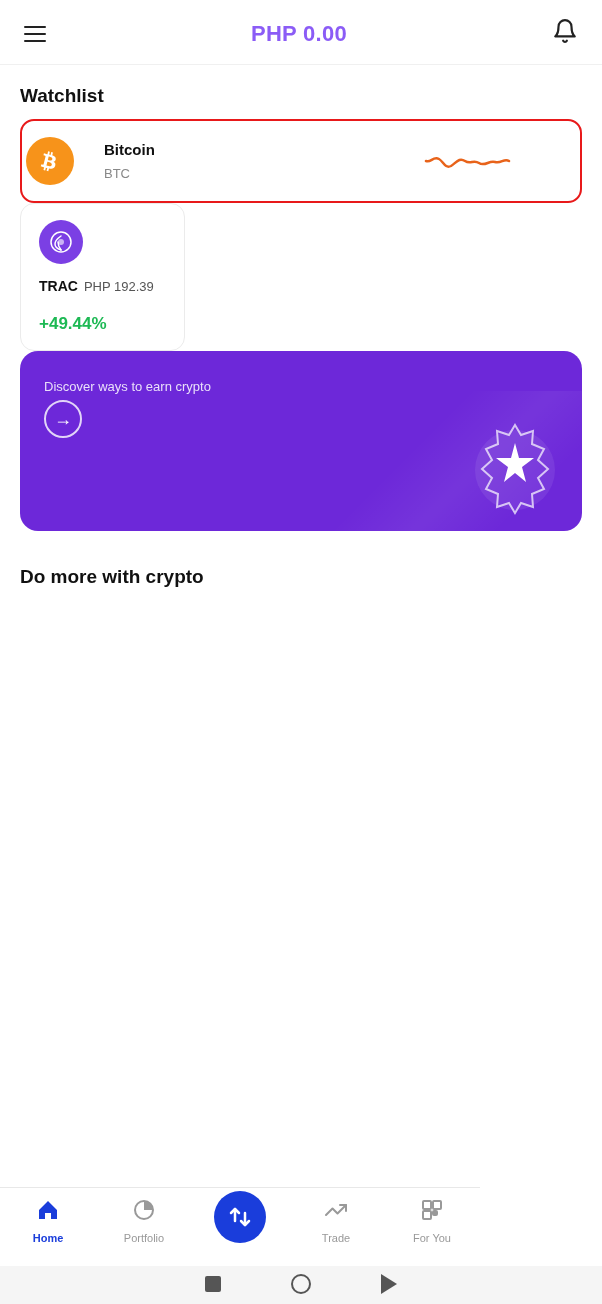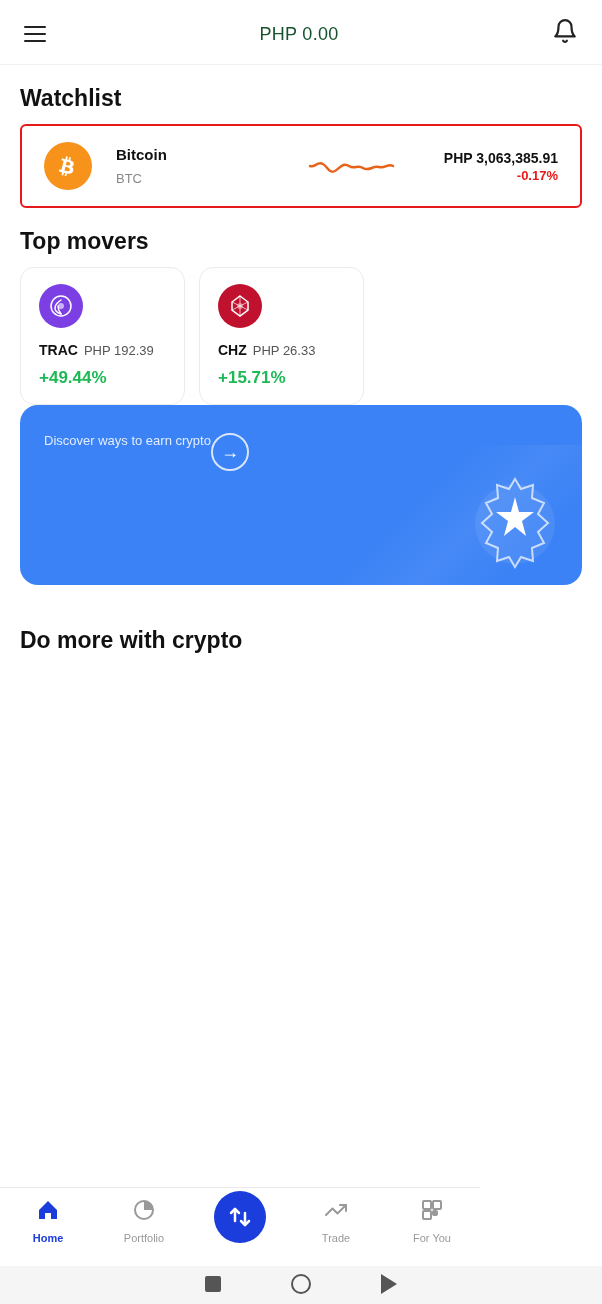--- a/index.html
+++ b/index.html
@@ -32,58 +32,58 @@
     }
     .header-menu-icon span {
       display: block;
       width: 22px;
       height: 2px;
       background: #222;
       border-radius: 2px;
     }
 
     .header-title {
-      font-size: 18px;
-      font-weight: 400;
-      color: #14532d;
+      font-size: 22px;
+      font-weight: 700;
+      color: #8b5cf6;
       letter-spacing: 0.3px;
     }
 
     .header-bell {
       font-size: 22px;
       color: #222;
       cursor: pointer;
     }
 
     
     .content {
       padding: 0 0 90px 0;
       overflow-y: auto;
     }
 
     
     .section-title {
-      font-size: 23px;
+      font-size: 19px;
       font-weight: 700;
       color: #111;
       padding: 20px 20px 12px;
     }
 
     
     .watchlist-section {
       padding: 0 20px;
     }
 
     .watchlist-card {
       border: 2.5px solid #e8191a;
-      border-radius: 6px;
-      padding: 16px 22px;
-      display: flex;
-      align-items: center;
-      gap: 24px;
+      border-radius: 14px;
+      padding: 16px 4px;
+      display: flex;
+      align-items: center;
+      gap: 30px;
       background: #fff;
     }
 
     .bitcoin-icon {
       width: 48px;
       height: 48px;
       background: #f7931a;
       border-radius: 50%;
       display: flex;
       align-items: center;
@@ -164,21 +164,21 @@
       display: flex;
       align-items: center;
       justify-content: center;
       margin-bottom: 14px;
     }
 
     .mover-row {
       display: flex;
       align-items: center;
       gap: 6px;
-      margin-bottom: 10px;
+      margin-bottom: 20px;
     }
 
     .mover-symbol {
       font-size: 14px;
       font-weight: 700;
       color: #111;
     }
 
     .mover-price {
       font-size: 13px;
@@ -211,28 +211,28 @@
     .iotx-icon {
       background: #1a2b3c;
     }
 
     
     .rewards-section {
       padding: 0 20px;
     }
 
     .rewards-card {
-      background: #3b82f6;
+      background: #6d28d9;
       border-radius: 18px;
       padding: 28px 24px;
       position: relative;
       overflow: hidden;
       min-height: 180px;
       display: flex;
-      flex-direction: row;
+      flex-direction: column;
       justify-content: flex-start;
     }
 
     .rewards-subtitle {
       font-size: 13px;
       color: rgba(255,255,255,0.85);
       margin-bottom: 6px;
     }
 
     .rewards-title {
@@ -272,22 +272,21 @@
       right: 0;
       bottom: 0;
       width: 280px;
       height: 140px;
       background: linear-gradient(135deg, transparent 40%, rgba(255,255,255,0.06) 60%, transparent 80%);
       pointer-events: none;
     }
 
     
     .do-more-section {
-      padding-top: 4px;
-      margin-top: 18px;
+      padding-top: 15px;
     }
 
     
     .bottom-nav {
       position: fixed;
       bottom: 0;
       left: 0;
       width: 480px;
       background: #fff;
       border-top: 1px solid #e8e8e8;
@@ -428,64 +427,43 @@
           <div class="watchlist-name">Bitcoin</div>
           <div class="watchlist-symbol">BTC</div>
         </div>
 
         <div class="watchlist-chart">
           <svg class="chart-svg" width="90" height="40" viewBox="0 0 90 40">
             <path d="M5,20 C10,22 12,15 18,18 C22,20 24,28 30,25 C35,22 38,16 44,20 C50,24 52,18 58,22 C64,26 68,19 74,21 C80,23 83,17 88,20" fill="none" stroke="#e8631a" stroke-width="2.5" stroke-linecap="round" stroke-linejoin="round"></path>
           </svg>
         </div>
 
-        <div class="watchlist-price-info">
-          <div class="watchlist-price">PHP 3,063,385.91</div>
-          <div class="watchlist-change-neg">-0.17%</div>
-        </div>
       </div>
     </div>
   </div>
 
   <div>
-    <div class="section-title">Top movers</div>
     <div class="top-movers-scroll">
 
       <div class="mover-card">
         <div class="mover-icon trac-icon">
           <svg width="28" height="28" viewBox="0 0 28 28" fill="none">
             <circle cx="14" cy="14" r="10" stroke="white" stroke-width="1.5" fill="none"></circle>
             <path d="M14 8 C14 8 8 12 8 16 C8 20 14 22 14 22" stroke="white" stroke-width="1.5" fill="none" stroke-linecap="round"></path>
             <path d="M14 22 C14 22 11 18 11 14" stroke="white" stroke-width="1.5" fill="none" stroke-linecap="round"></path>
             <circle cx="14" cy="14" r="3" fill="white" opacity="0.6"></circle>
           </svg>
         </div>
         <div class="mover-row">
           <span class="mover-symbol">TRAC</span>
           <span class="mover-price">PHP 192.39</span>
         </div>
         <div class="mover-change-pos">+49.44%</div>
       </div>
 
-      <div class="mover-card">
-        <div class="mover-icon chz-icon">
-          <svg width="28" height="28" viewBox="0 0 28 28" fill="none">
-            <polygon points="14,4 22,10 22,18 14,24 6,18 6,10" stroke="white" stroke-width="1.5" fill="none"></polygon>
-            <line x1="14" y1="4" x2="14" y2="24" stroke="white" stroke-width="1" opacity="0.7"></line>
-            <line x1="6" y1="10" x2="22" y2="18" stroke="white" stroke-width="1" opacity="0.7"></line>
-            <line x1="22" y1="10" x2="6" y2="18" stroke="white" stroke-width="1" opacity="0.7"></line>
-            <circle cx="14" cy="14" r="3" fill="white" opacity="0.4"></circle>
-          </svg>
-        </div>
-        <div class="mover-row">
-          <span class="mover-symbol">CHZ</span>
-          <span class="mover-price">PHP 26.33</span>
-        </div>
-        <div class="mover-change-pos">+15.71%</div>
-      </div>
 
 
     </div>
   </div>
 
   <div>
     <div class="rewards-section">
       <div class="rewards-card">
         <div class="rewards-subtitle">Discover ways to earn crypto</div>
         <div class="rewards-arrow">

